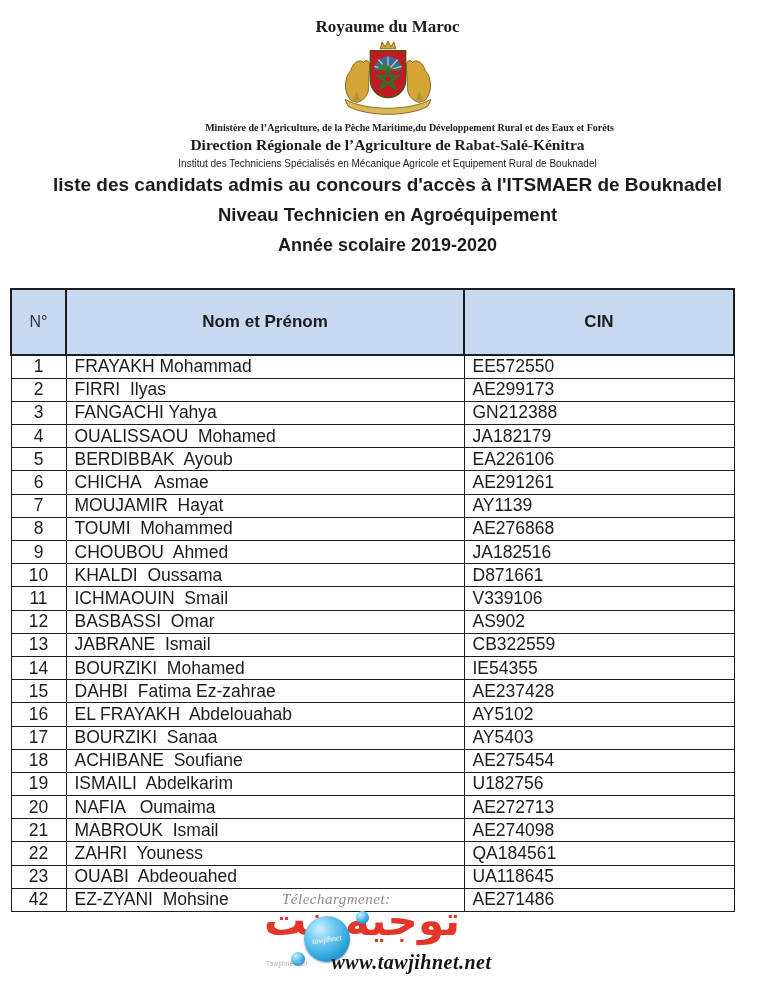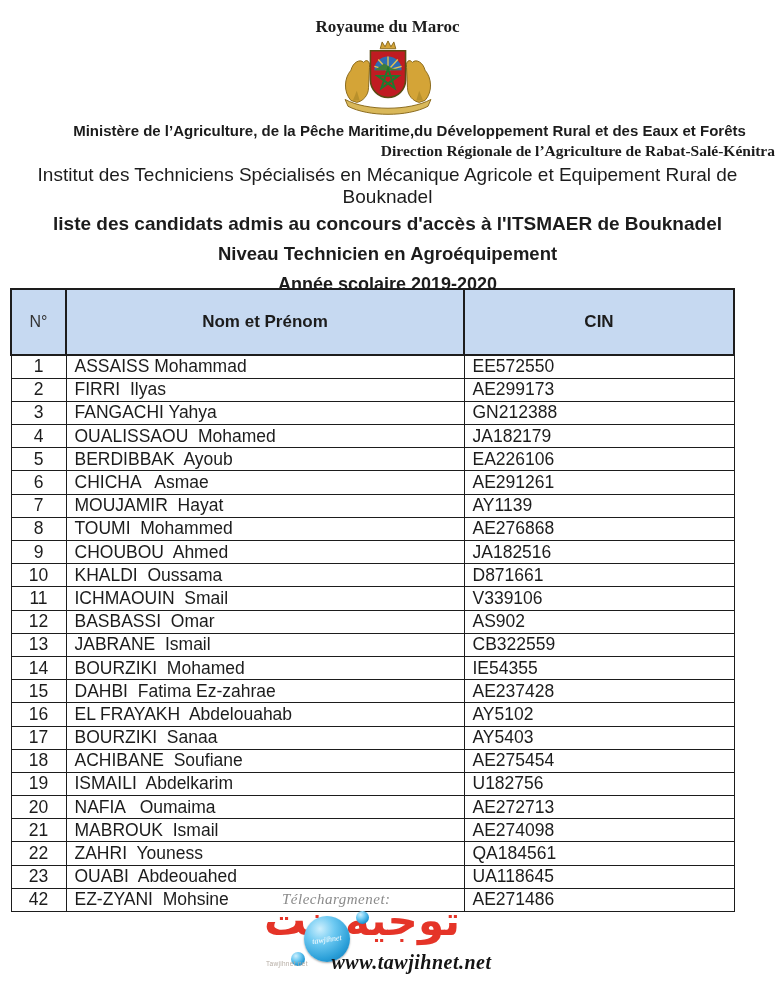--- a/index.html
+++ b/index.html
@@ -10,23 +10,23 @@
     background:#ffffff;
     font-family:"Liberation Sans", sans-serif;
     color:#1c1c1c;
     overflow:hidden;
   }
 
   
   .letterhead { position:absolute; top:0; left:0; width:100%; text-align:center; }
   .kingdom   { margin-top:17px; font-family:"Liberation Serif",serif; font-weight:bold; font-size:17px; }
   .emblem-wrap { margin-top:2px; height:78px; }
-  .ministry  { margin-top:5px; font-family:Liberation Sans, sans-serif; font-weight:bold; font-size:15px;padding-left:44px; }
-  .direction { margin-top:3px; font-family:"Liberation Serif",serif; font-weight:bold; font-size:15.5px;text-align:right; }
-  .institute { margin-top:4px; font-size:19px; }
+  .ministry  { margin-top:5px; font-family:Liberation Serif, serif; font-weight:bold; font-size:10px;padding-left:44px; }
+  .direction { margin-top:3px; font-family:"Liberation Serif",serif; font-weight:bold; font-size:15.5px; }
+  .institute { margin-top:4px; font-size:10px; }
   .list-title{ margin-top:5px; font-weight:bold; font-size:19px; }
   .level     { margin-top:8px; font-weight:bold; font-size:18.5px; }
   .year      { margin-top:9px; font-weight:bold; font-size:18px; }
 
   
   table.candidates {
     position:absolute; left:10px; top:288px;
     width:723px;
     border-collapse:collapse;
     table-layout:fixed;
@@ -149,21 +149,21 @@
     <thead>
       <tr>
         <th class="num-col" style="background: rgb(198, 217, 241);">N°</th>
         <th style="background: rgb(198, 217, 241);">Nom et Prénom</th>
         <th style="background: rgb(198, 217, 241);">CIN</th>
       </tr>
     </thead>
     <tbody>
         <tr>
           <td class="cell-num">1</td>
-          <td class="cell-name">ASSAISS Mohammad</td>
+          <td class="cell-name">FRAYAKH Mohammad</td>
           <td class="cell-cin">EE572550</td>
         </tr>
         <tr>
           <td class="cell-num">2</td>
           <td class="cell-name">FIRRI  Ilyas</td>
           <td class="cell-cin">AE299173</td>
         </tr>
         <tr>
           <td class="cell-num">3</td>
           <td class="cell-name">FANGACHI Yahya</td>

